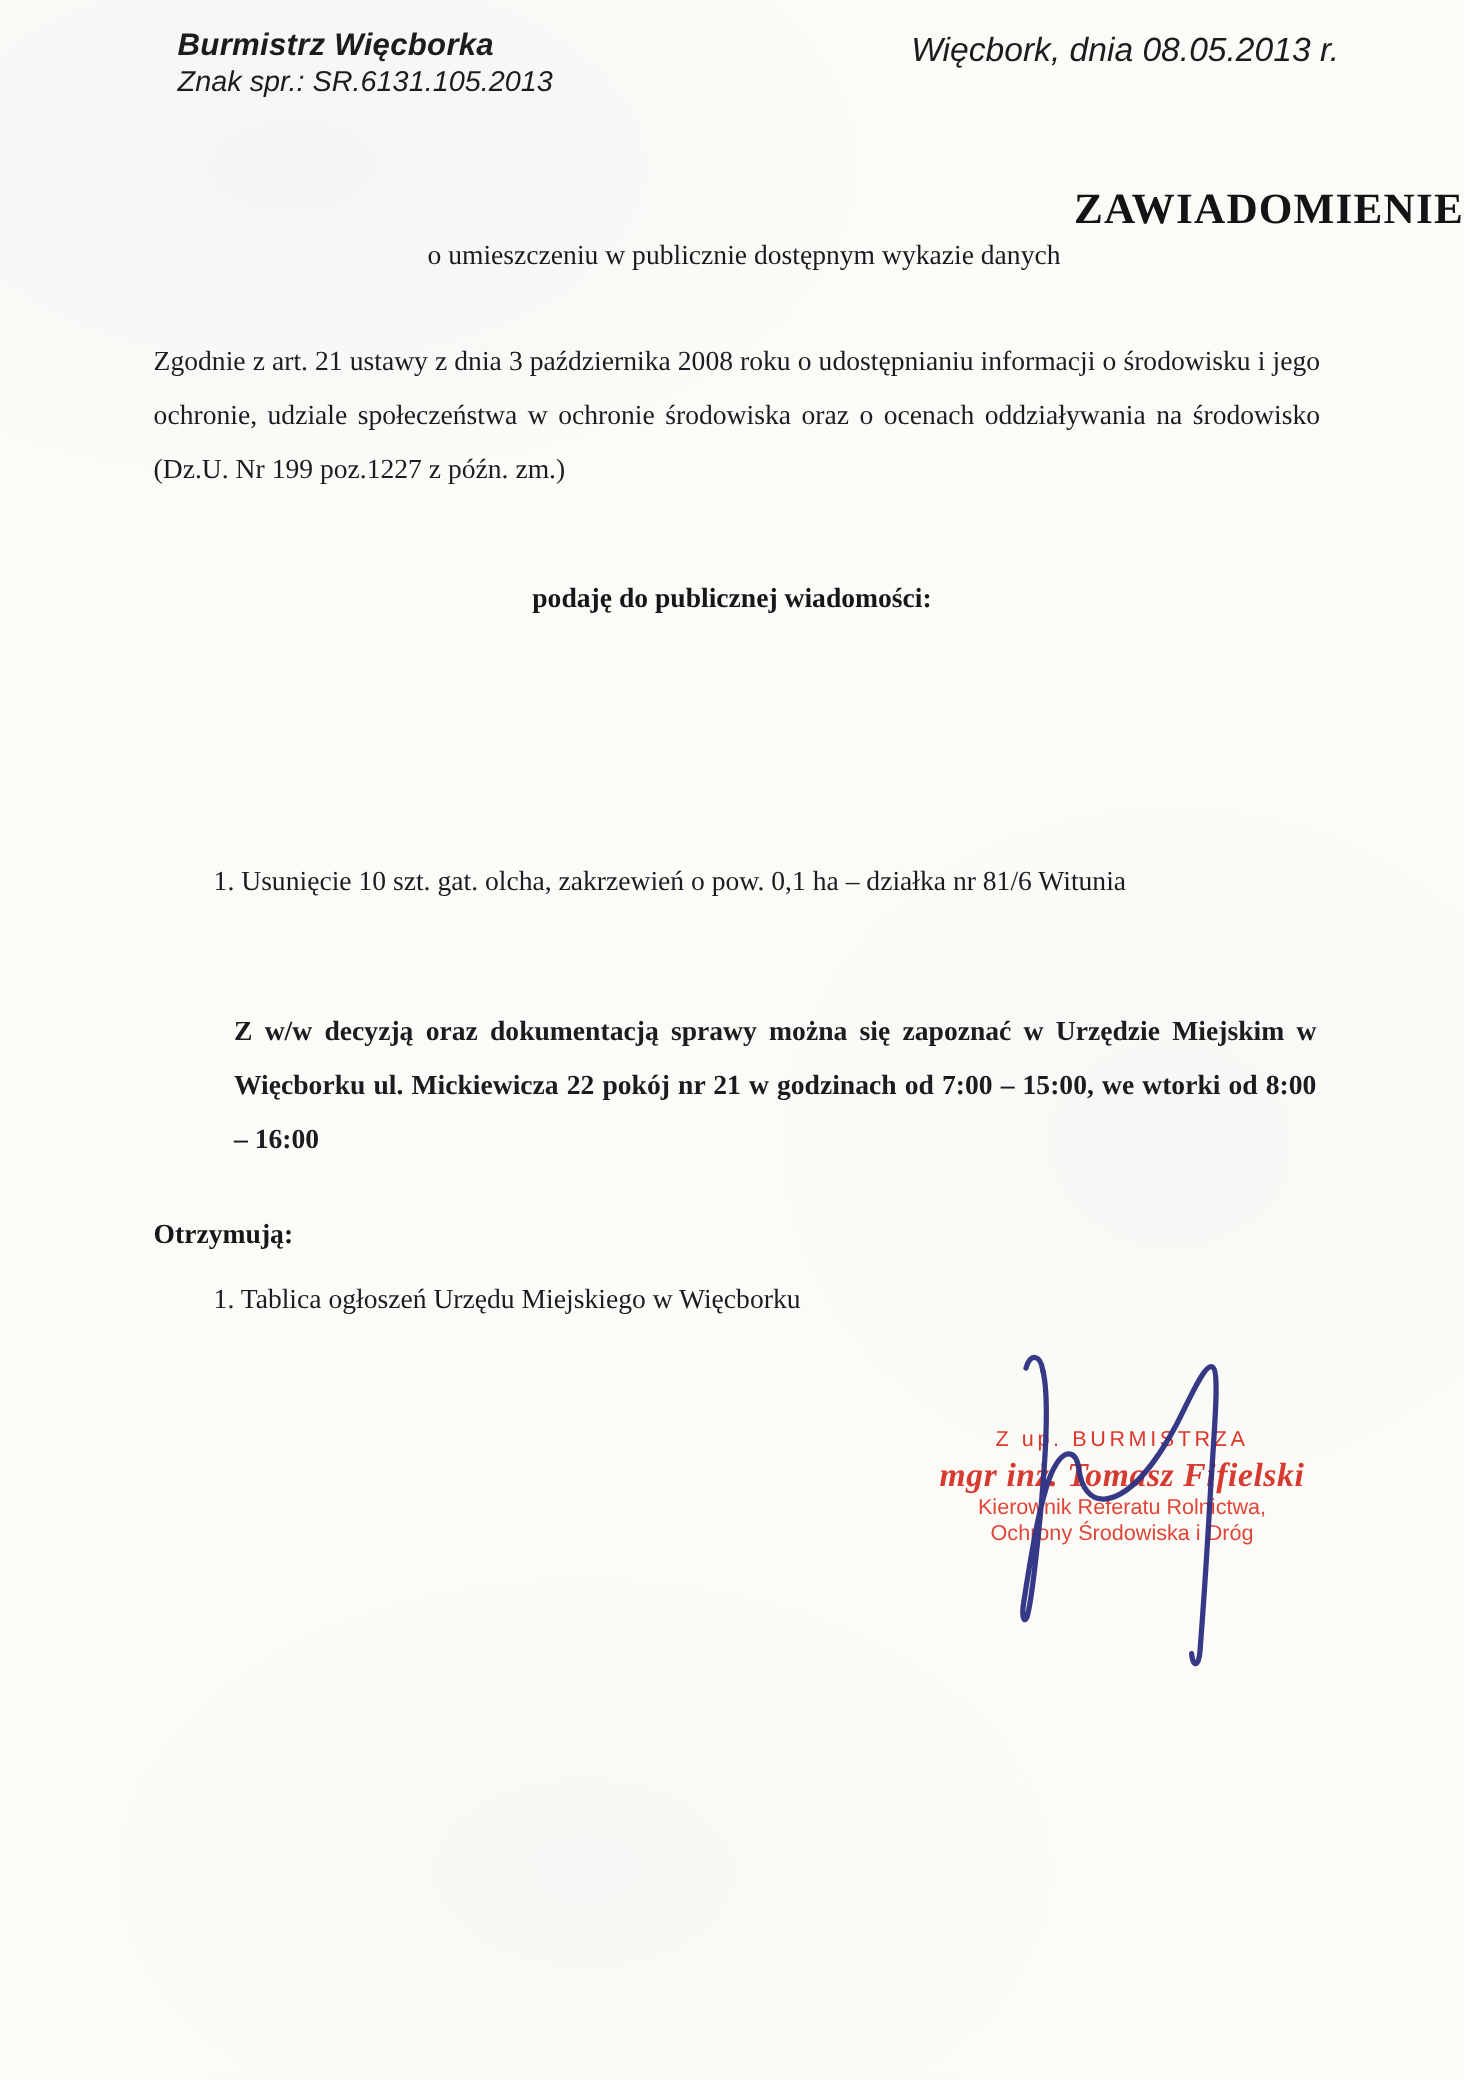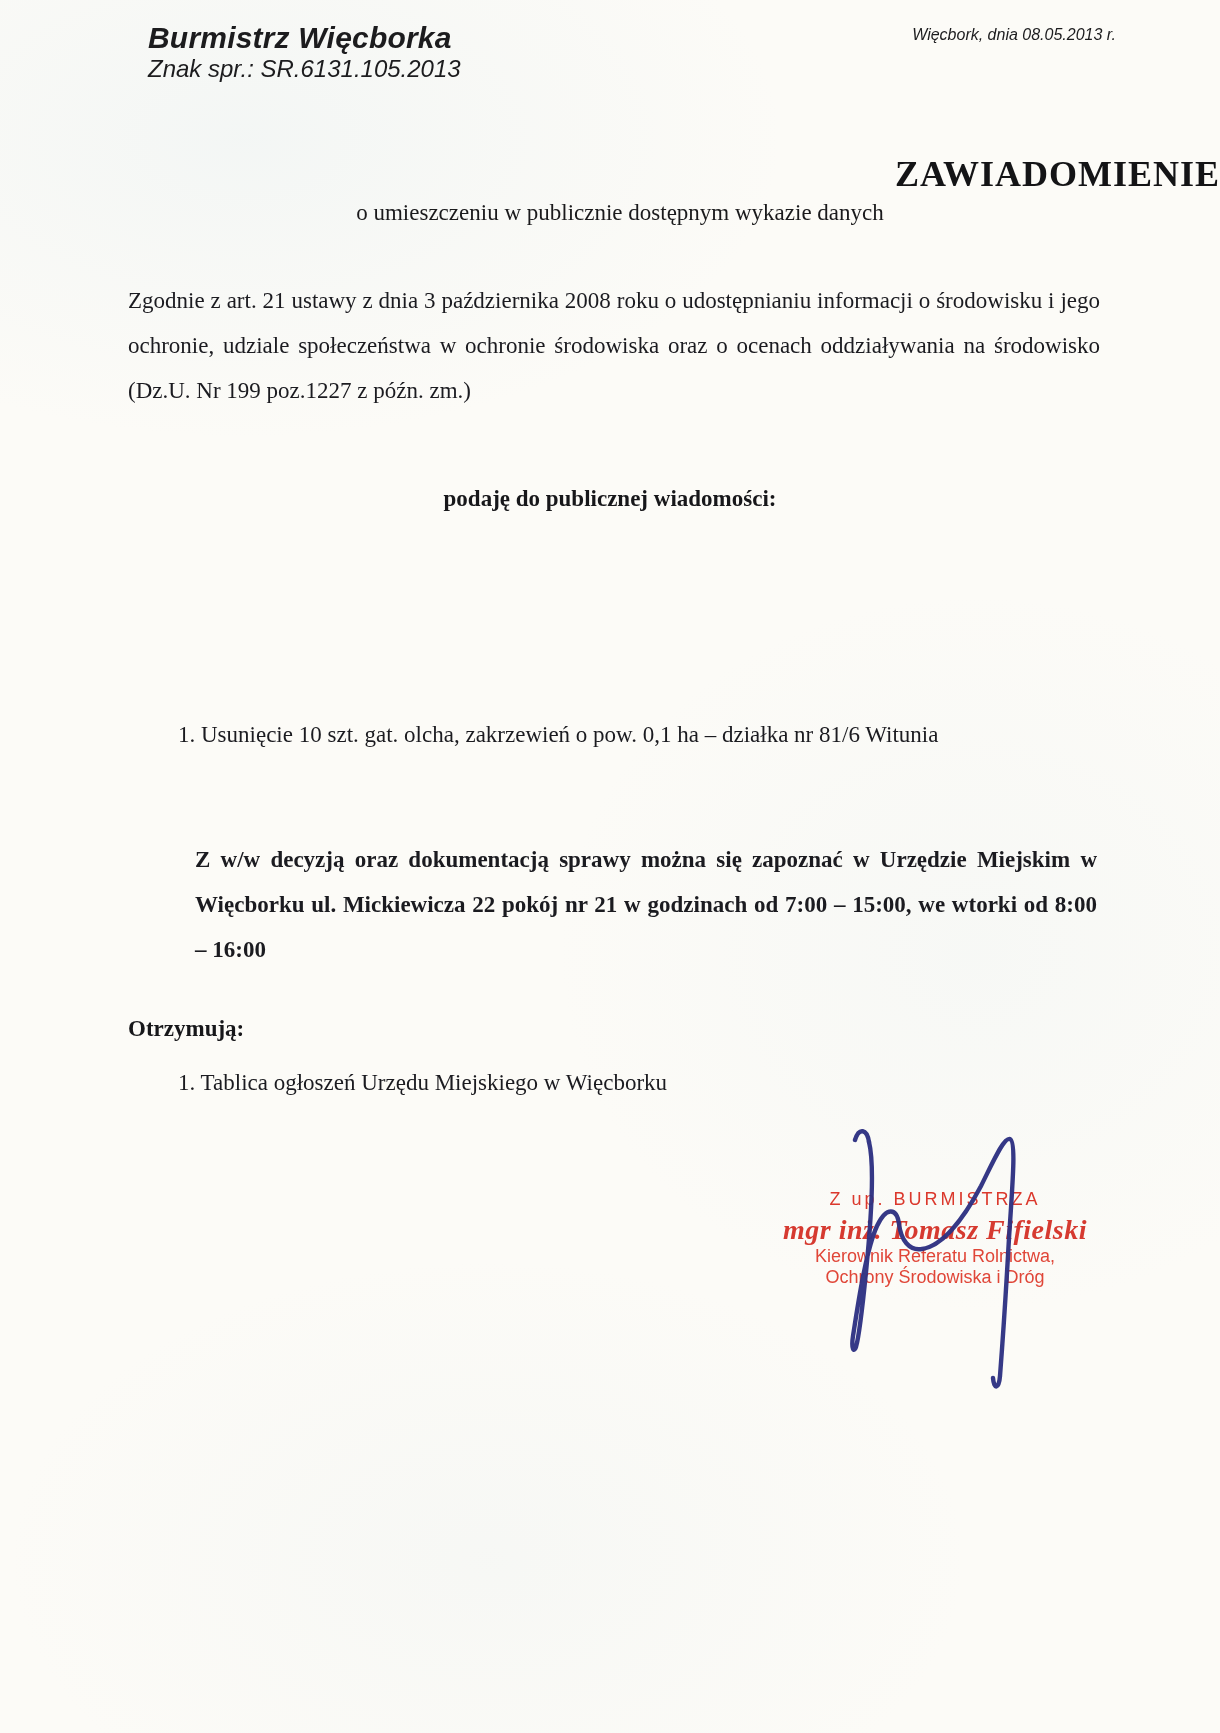--- a/index.html
+++ b/index.html
@@ -20,27 +20,27 @@
       #fcfbf7;
   }
   .abs{position:absolute;}
   
   .hdr-left{
     left:148px; top:22px;
     font-family:"Liberation Sans", sans-serif;
     font-style:italic;
     line-height:31px;
   }
-  .hdr-sender{font-weight:bold;font-size:30px;letter-spacing:0.2px;}
+  .hdr-sender{font-weight:bold;font-size:26px;letter-spacing:0.2px;}
   .hdr-case{font-size:24px;}
   .hdr-date{
     top:26px; right:104px;
     font-family:"Liberation Sans", sans-serif;
     font-style:italic;
-    font-size:16px;
+    font-size:28px;
   }
   
   .title-block{left:0;top:152px;width:1220px;text-align:center;}
   .doc-title{
     font-size:36px;font-weight:bold;letter-spacing:1px;
     line-height:44px;color:#141416;text-align:right;
   }
   .doc-subtitle{font-size:23px;line-height:34px;color:#1a1a1c;padding-left:20px;}
   
   .para{

